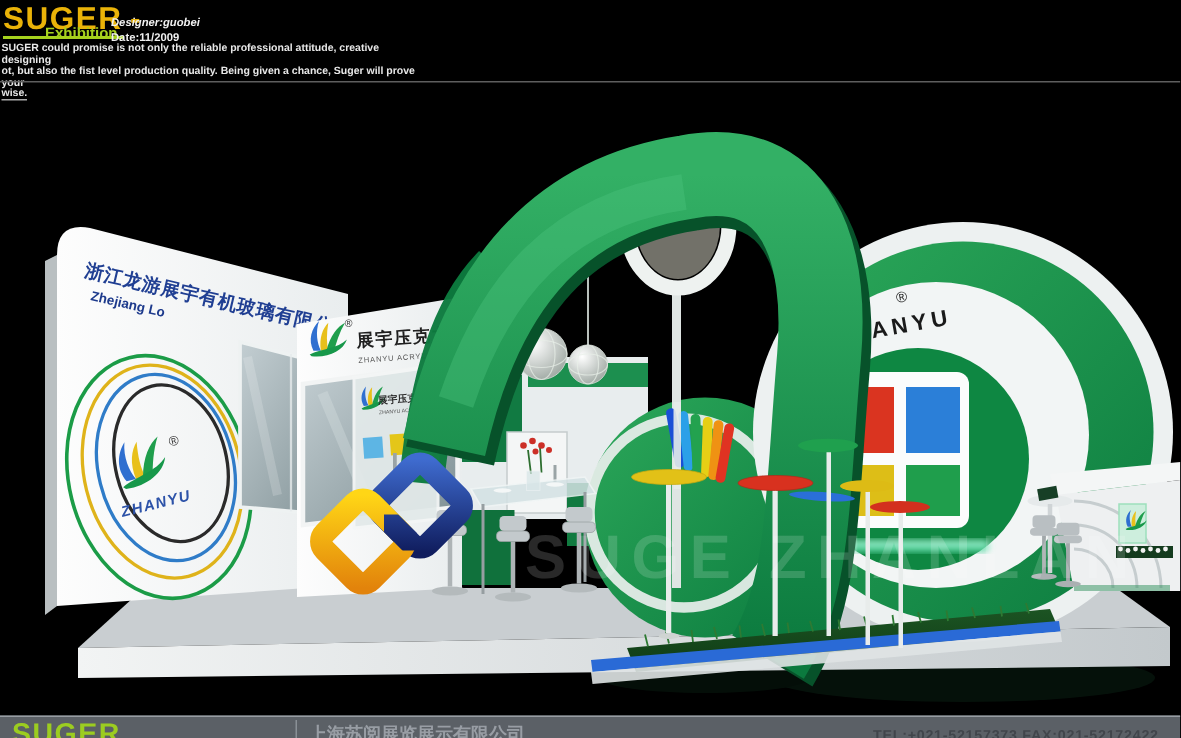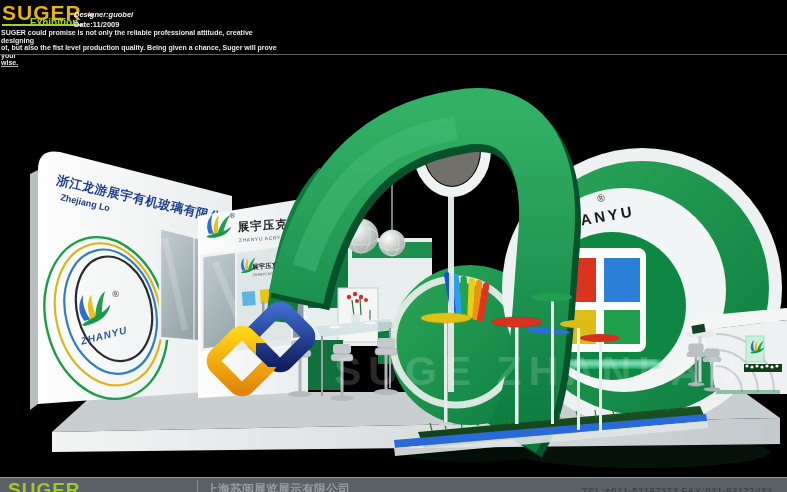--- a/index.html
+++ b/index.html
@@ -17,21 +17,21 @@
   .hdr-designer{position:absolute;left:74px;top:10px;font-size:7.5px;font-weight:bold;color:#f0f0f0;font-style:italic;}
   .hdr-date{position:absolute;left:74px;top:19.5px;font-size:7.5px;font-weight:bold;color:#f0f0f0;}
   .hdr-desc{position:absolute;left:1px;top:29px;width:280px;font-size:7px;line-height:7.5px;
             font-weight:bold;color:#e8e8e8;}
   .hdr-desc .wise{border-bottom:1px solid #aaa;}
   .hdr-rule{position:absolute;left:0;right:0;top:54px;border-top:1px solid #5e5e5e;}
 
   
   .wm-cn{position:absolute;left:352px;top:294px;font-size:60px;font-weight:bold;
          letter-spacing:50px;color:rgba(255,255,255,0.24);white-space:nowrap;}
-  .wm-en{position:absolute;left:334px;top:348px;font-size:41px;font-weight:bold;
+  .wm-en{position:absolute;left:350px;top:348px;font-size:41px;font-weight:bold;
          letter-spacing:7px;color:rgba(255,255,255,0.16);white-space:nowrap;}
   .wm-logo{position:absolute;left:206px;top:299px;width:112px;height:104px;}
 
   
   .ftr{position:absolute;left:0;right:0;top:477px;height:15px;background:#5b6066;
        border-top:1px solid #989da3;overflow:hidden;}
   .ftr-logo{position:absolute;left:8px;top:1px;font-size:19px;font-weight:bold;
             color:#9ccd20;letter-spacing:1px;}
   .ftr-div{position:absolute;left:197px;top:2px;height:20px;border-left:1px solid #8a9096;}
   .ftr-company{position:absolute;left:206px;top:3px;font-size:12px;font-weight:bold;color:#989da4;}

